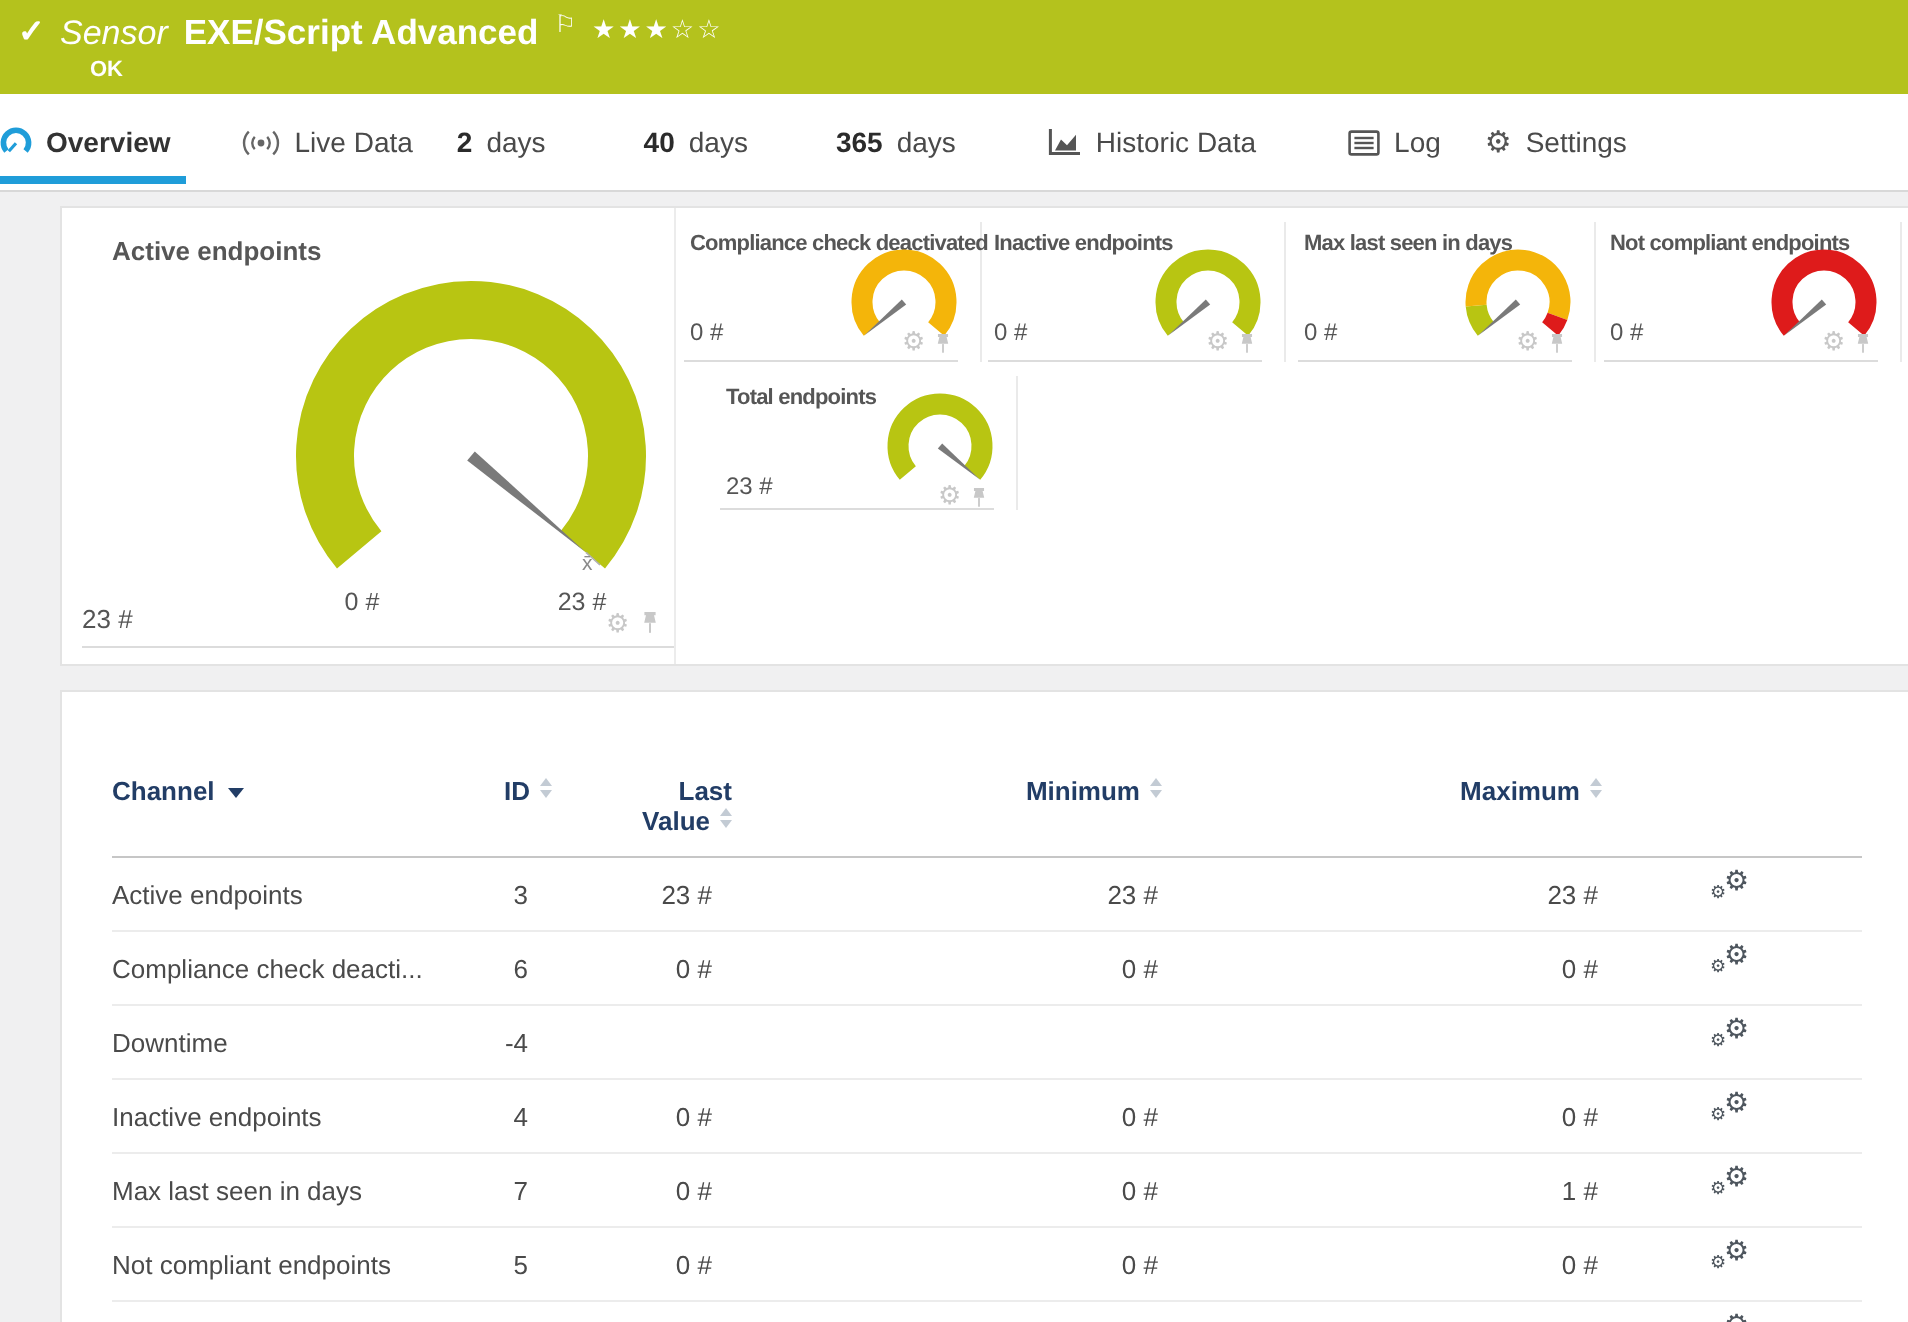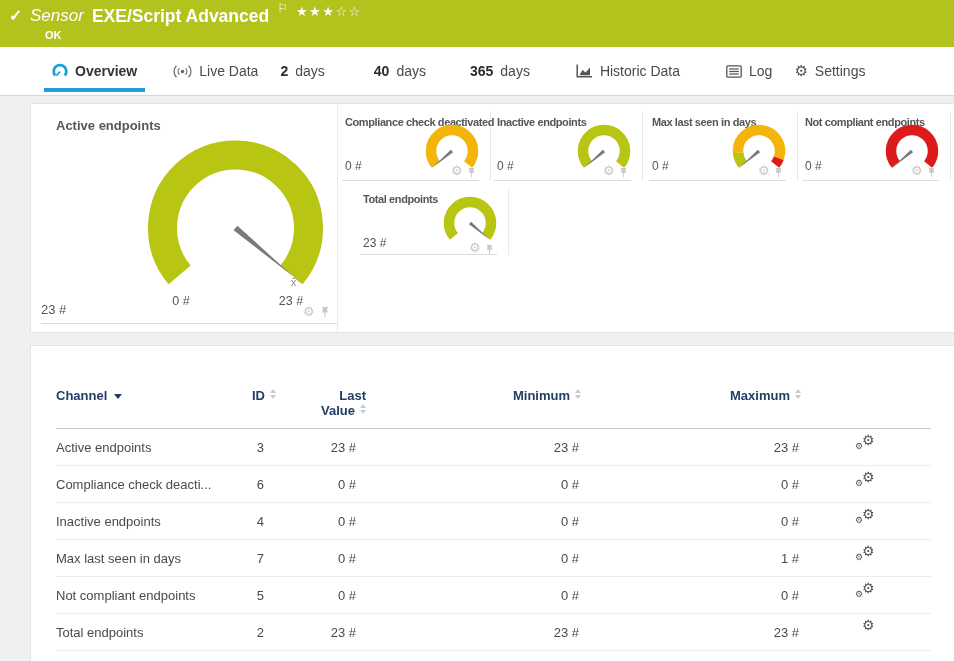--- a/index.html
+++ b/index.html
@@ -2,30 +2,30 @@
 <html><head>
 <meta charset="utf-8">
 <style>
   * { margin:0; padding:0; box-sizing:border-box; }
   body { font-family:"Liberation Sans", sans-serif; background:#fff; }
   .screen { position:relative; width:954px; height:661px; overflow:hidden; background:#f0f0f1; }
 
   
   .topbar { position:absolute; top:0; left:0; right:0; height:47px; background:#b4c21d; color:#fff; }
   .check { position:absolute; left:9px; top:6px; font-size:16px; font-weight:bold; }
-  .sensorline { position:absolute; left:30px; top:6px; display:flex; align-items:flex-start; gap:8px; }
+  .sensorline { position:absolute; left:30px; top:6px; display:flex; align-items:center; gap:8px; }
   .kind { font-style:italic; font-size:17px; }
   .stitle { font-size:17.5px; font-weight:bold; }
   .flag { font-size:12px; position:relative; top:-5px; cursor:pointer; }
   .stars { font-size:13px; letter-spacing:1.5px; position:relative; top:-2px; cursor:pointer; }
   .okstat { position:absolute; left:45px; top:29px; font-size:11px; font-weight:bold; }
 
   
   .tabbar { position:absolute; top:47px; left:0; right:0; height:49px; background:#fff;
-            border-bottom:1px solid #d8d8d8; display:flex; align-items:center; padding-left:52px; }
+            border-bottom:1px solid #d8d8d8; display:flex; align-items:center; }
   .tab { display:flex; align-items:center; gap:7px; font-size:14px; color:#4a4a4a; position:relative; cursor:pointer; white-space:nowrap; }
   .tab .num { font-weight:bold; color:#2b2b2b; }
   .tab.active { color:#333; font-weight:bold; }
   .tab.active::after { content:""; position:absolute; left:-8px; right:-8px; bottom:-13px; height:4px; background:#1f9dd9; }
   .t-overview{margin-right:36px} .t-live{margin-right:22px} .t-2d{margin-right:49px}
   .t-30d{margin-right:44px} .t-365d{margin-right:46px} .t-hist{margin-right:46px} .t-log{margin-right:22px}
   .tabicon { display:inline-flex; }
   .geartab { font-size:15px; color:#555; }
 
   
@@ -313,20 +313,28 @@
         </tr>
         <tr>
           <td class="left">Compliance check deacti...</td>
           <td class="pid">6</td>
           <td class="plast">0 #</td>
           <td class="pmm">0 #</td>
           <td class="pmm">0 #</td>
           <td class="icn"><span class="chset"><span class="g1">⚙</span><span class="g2">⚙</span></span></td>
         </tr>
         <tr>
+          <td class="left">Downtime</td>
+          <td class="pid">-4</td>
+          <td class="plast"></td>
+          <td class="pmm"></td>
+          <td class="pmm"></td>
+          <td class="icn"><span class="chset"><span class="g1">⚙</span><span class="g2">⚙</span></span></td>
+        </tr>
+        <tr>
           <td class="left">Inactive endpoints</td>
           <td class="pid">4</td>
           <td class="plast">0 #</td>
           <td class="pmm">0 #</td>
           <td class="pmm">0 #</td>
           <td class="icn"><span class="chset"><span class="g1">⚙</span><span class="g2">⚙</span></span></td>
         </tr>
         <tr>
           <td class="left">Max last seen in days</td>
           <td class="pid">7</td>

